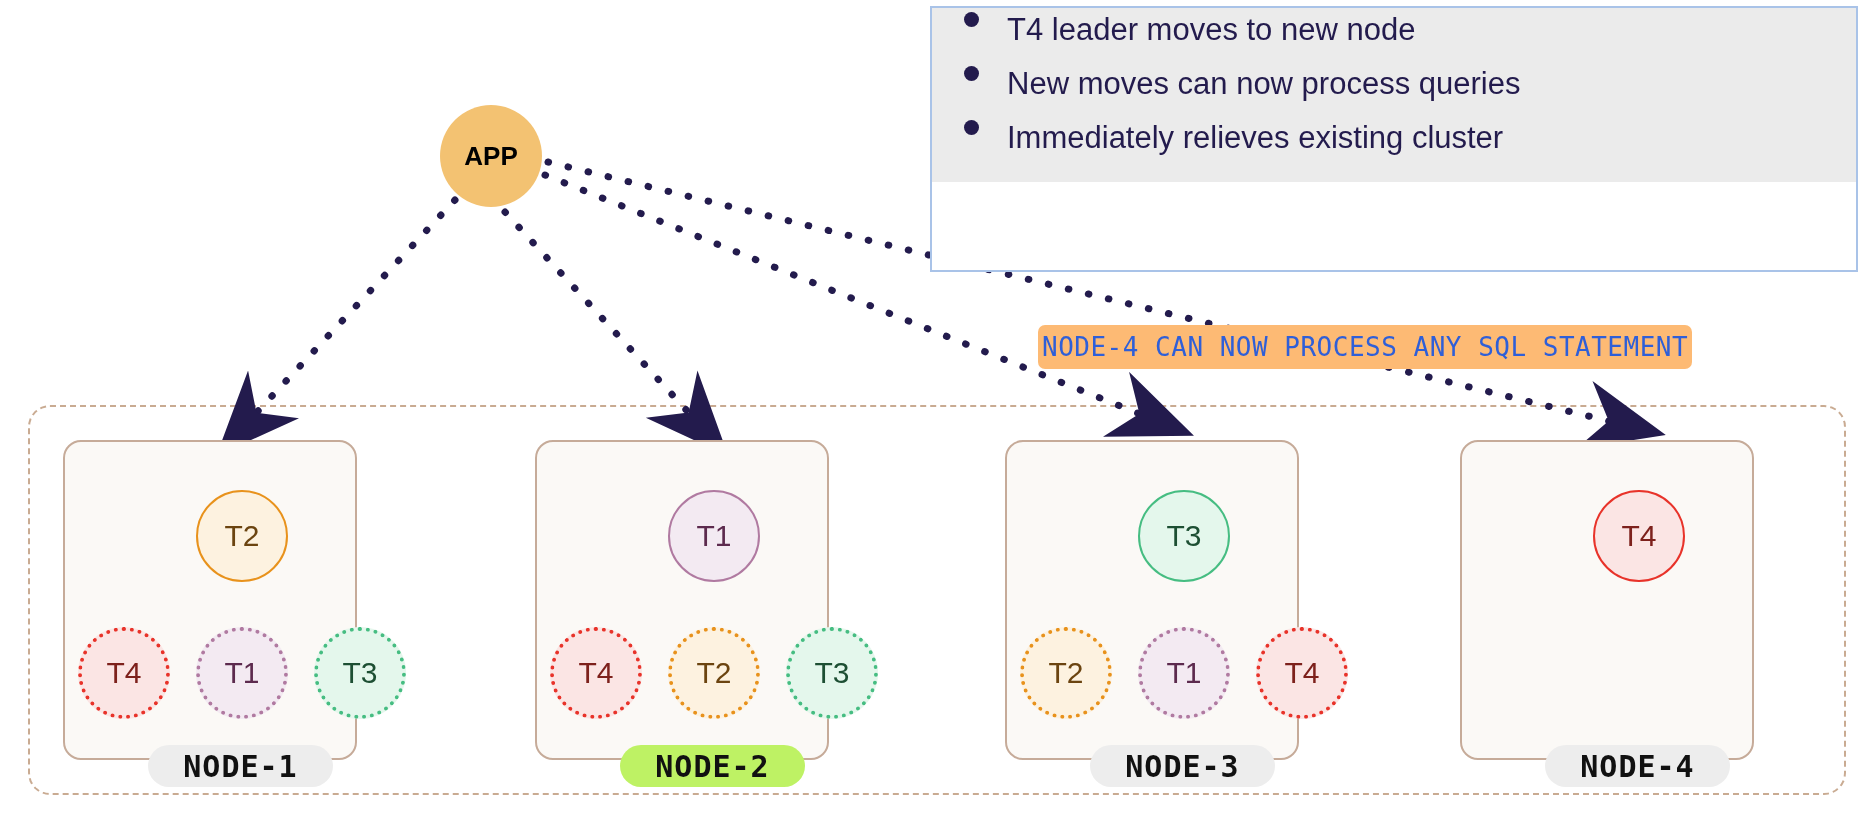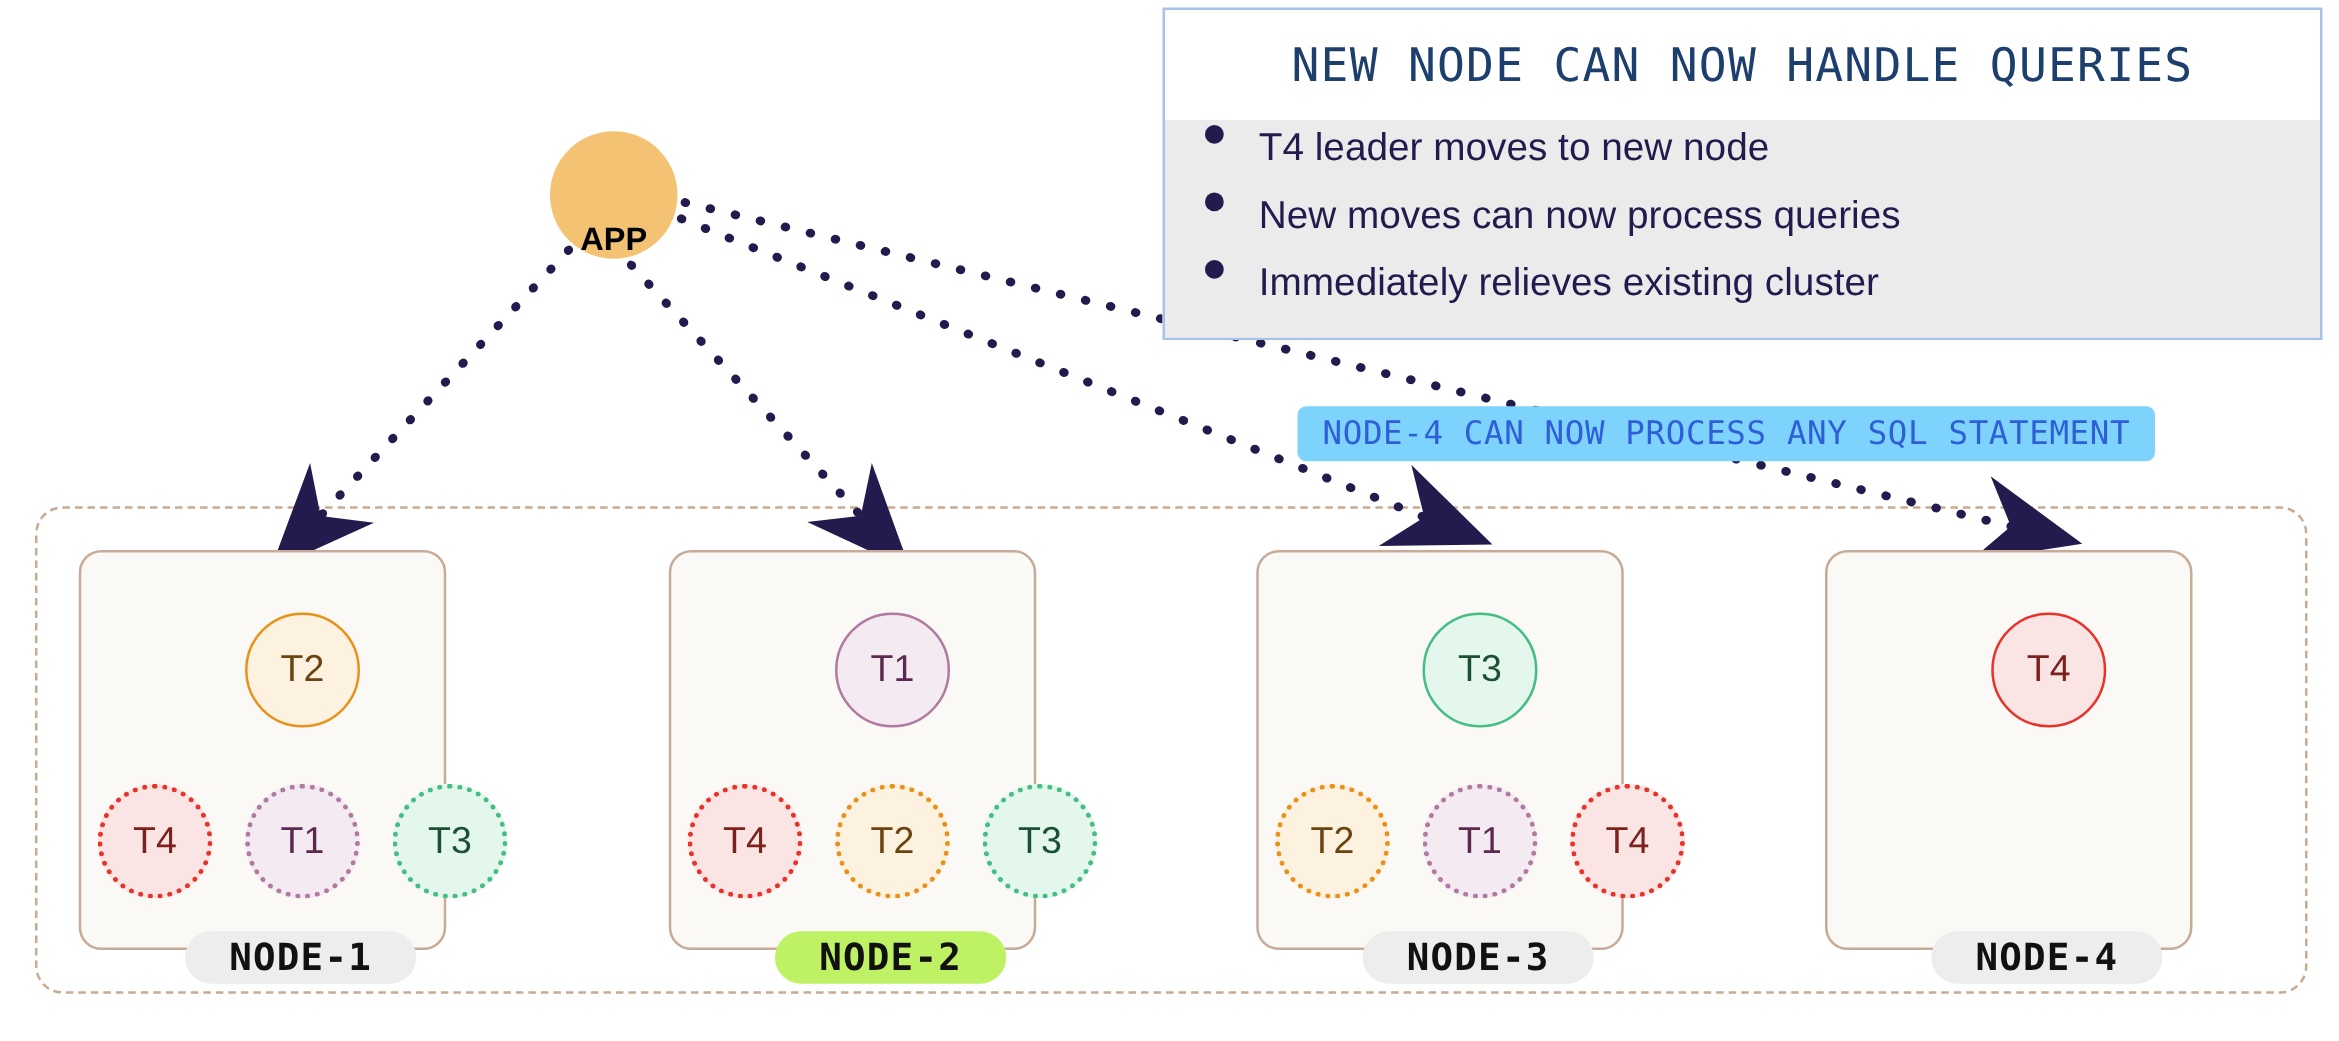--- a/index.html
+++ b/index.html
@@ -26,39 +26,39 @@
     font-weight:bold;font-size:30px;color:#111111;letter-spacing:1px;z-index:6;}
 
   
   .circ{position:absolute;border-radius:50%;display:flex;align-items:center;
         justify-content:center;font-size:30px;z-index:5;box-sizing:border-box;}
   .leader{width:92px;height:92px;border-width:2.5px;border-style:solid;}
   .replica{width:92px;height:92px;border-width:4px;border-style:dotted;}
 
   
   #app-circle{position:absolute;left:440px;top:105px;width:102px;height:102px;
-    border-radius:50%;background:#f3c272;display:flex;align-items:flex-end;
+    border-radius:50%;background:#f3c272;display:flex;align-items:center;
     justify-content:center;font-weight:bold;font-size:26px;color:#000;z-index:5;}
 
   
   #callout{position:absolute;left:930px;top:6px;width:928px;height:266px;
     border:2px solid #a9c3e8;background:#ffffff;box-sizing:border-box;z-index:4;}
   #callout-title{height:88px;display:flex;align-items:center;justify-content:center;
     font-family:"DejaVu Sans Mono",monospace;font-size:37px;color:#1d3f6e;
     letter-spacing:1px;background:#ffffff;}
   #callout-body{height:174px;background:#ebebeb;padding:4px 0 0 0;box-sizing:border-box;}
   .bullet-row{display:flex;align-items:flex-start;height:54px;padding-left:32px;}
   .bullet-dot{width:15px;height:15px;border-radius:50%;background:#231b4d;
     margin-right:28px;flex:0 0 auto;}
   .bullet-text{font-size:31px;color:#231b4d;}
 
   
   #banner{position:absolute;left:1038px;top:325px;height:44px;
-    background:#7dd3fc;border-radius:7px;display:flex;align-items:center;
-    justify-content:center;padding:0 20px;z-index:4;
+    background:#fdba74;border-radius:7px;display:flex;align-items:center;
+    justify-content:center;padding:0 4px;z-index:4;
     font-family:"DejaVu Sans Mono",monospace;font-size:26px;color:#2f5fd8;
     letter-spacing:0.5px;white-space:nowrap;}
 </style>
 </head>
 <body>
 
 <div id="stage">
 
   <div class="cluster-box"></div>
 
@@ -74,21 +74,20 @@
       <path d="M545,175 L1155,420"></path>
       <path d="M548,162 L1625,425"></path>
     </g>
   </svg>
 
   <div id="app-circle">
     <span>APP</span>
   </div>
 
   <div id="callout">
-    <div id="callout-title">NEW NODE CAN NOW HANDLE QUERIES</div>
     <div id="callout-body">
       <div class="bullet-row">
         <span class="bullet-dot"></span>
         <span class="bullet-text">T4 leader moves to new node</span>
       </div>
       <div class="bullet-row">
         <span class="bullet-dot"></span>
         <span class="bullet-text">New moves can now process queries</span>
       </div>
       <div class="bullet-row">

